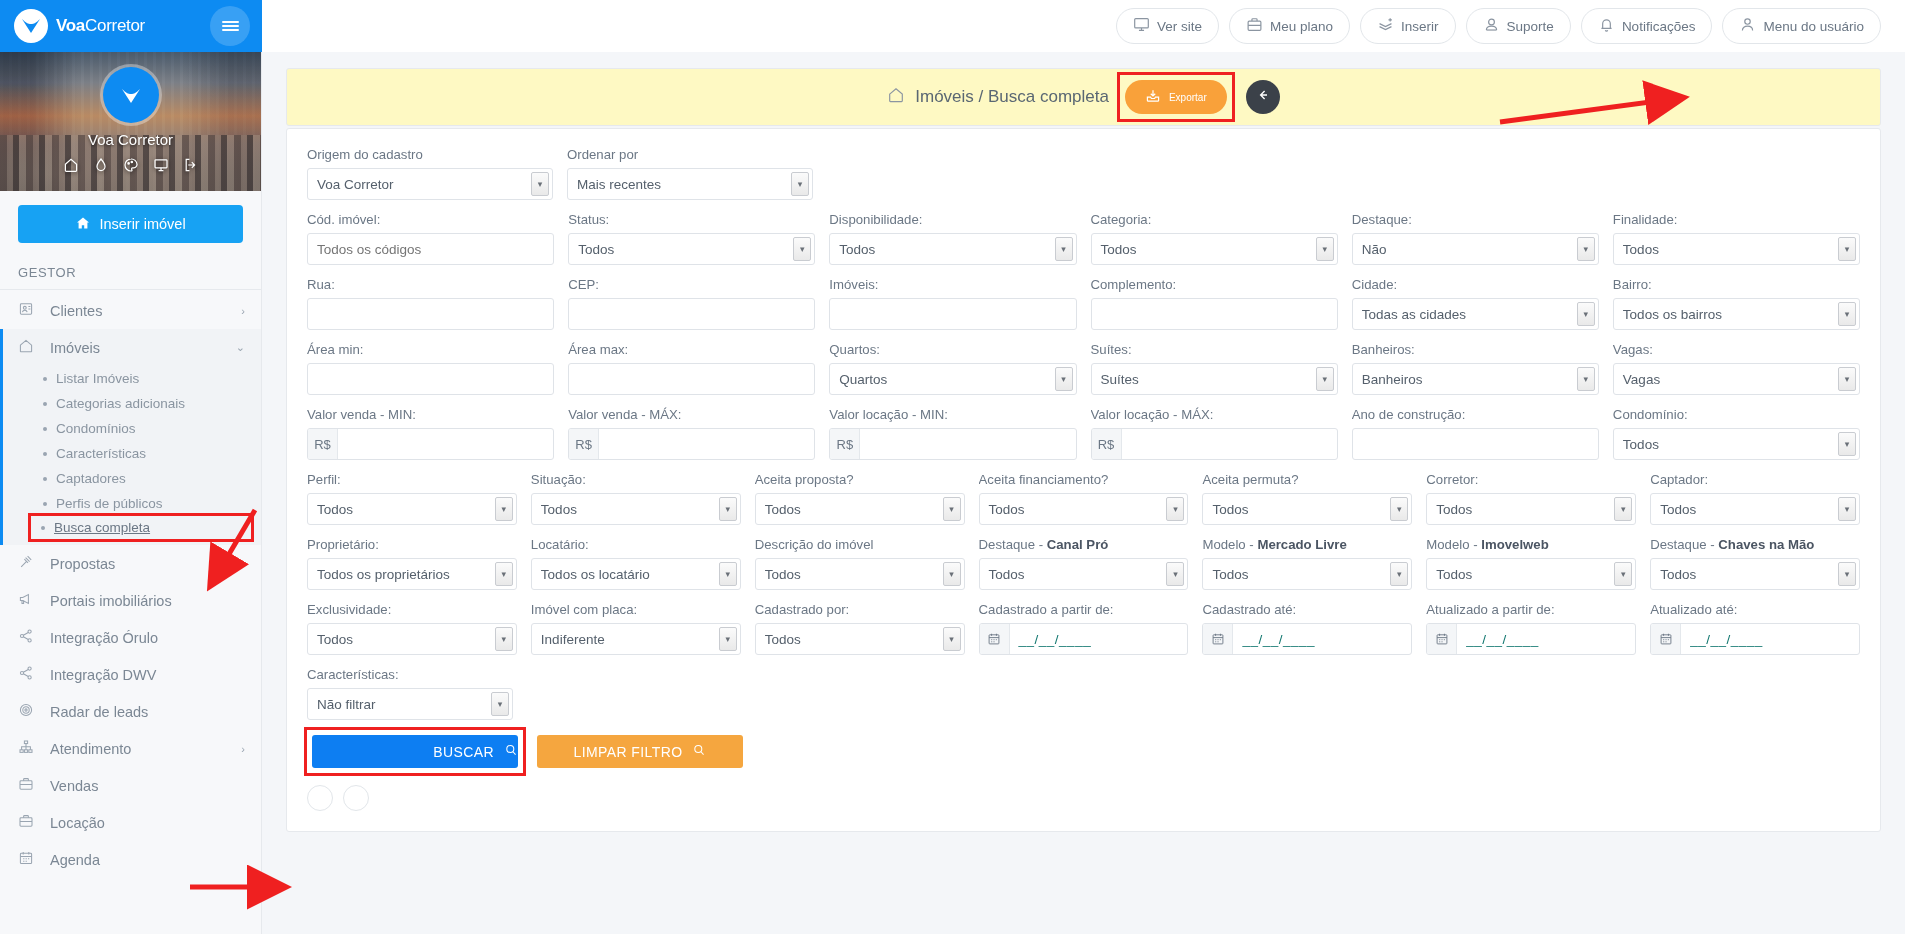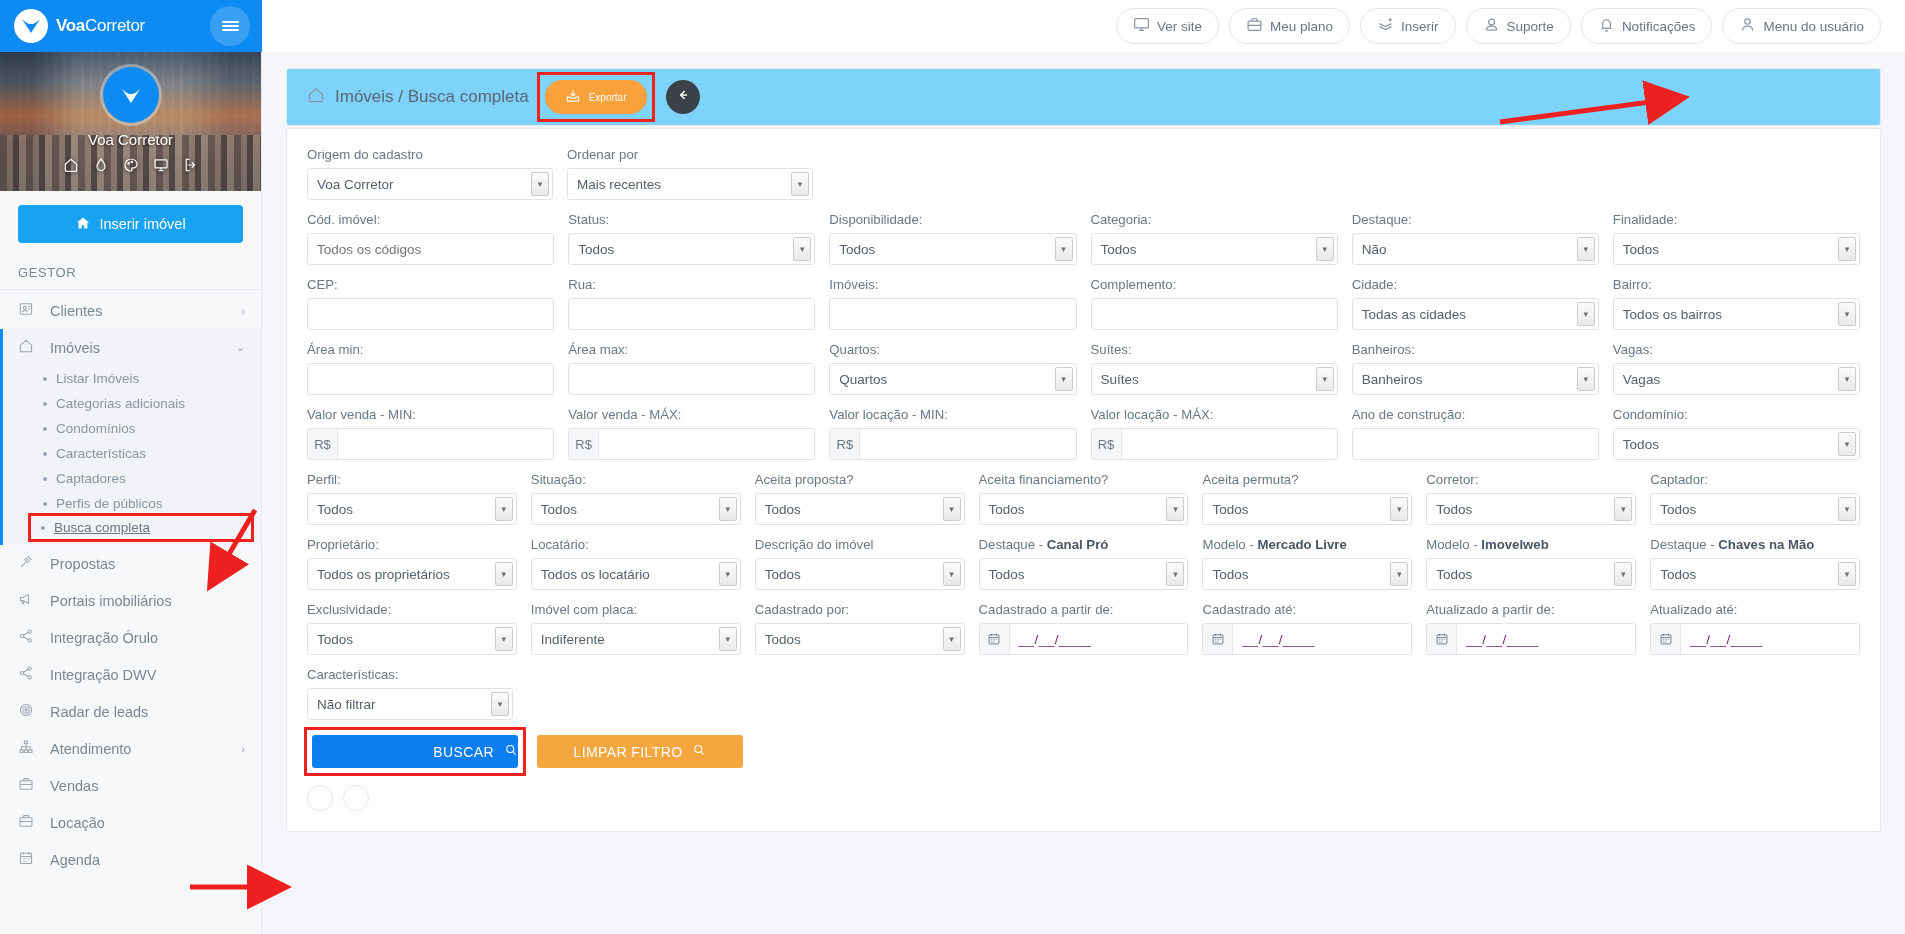--- a/index.html
+++ b/index.html
@@ -100,23 +100,23 @@
     padding: 5px 16px 5px 40px; cursor:pointer;
   }
   .submenu-item .dot { width: 4px; height: 4px; border-radius:50%; background:#9aa5b1; flex-shrink:0; }
   .submenu-item.active { color:#6b7785; text-decoration: underline; }
   .hl-box { outline: 3px solid #ef2020; outline-offset: 0px; }
   .sub-hl { position: relative; margin: 0 10px 0 28px; padding: 4px 6px 4px 10px; }
 
   
   .main { flex: 1; min-width: 0; padding: 16px 24px 0 24px; overflow: hidden; }
   .crumb-card {
-    background:#7dd3fc; border:1px solid #e6e9ed; border-radius:3px;
+    background:#fef9c3; border:1px solid #e6e9ed; border-radius:3px;
     height: 58px; display:flex; align-items:center; padding: 0 20px; gap: 11px;
-    justify-content: flex-start;
+    justify-content: center;
   }
   .crumb-left { display:flex; align-items:center; gap: 10px; font-size: 17px; color:#5a6773; }
   .crumb-right { display:flex; align-items:center; gap: 14px; }
   .export-wrap { padding: 5px; }
   .export-btn {
     background:#f9a13a; border:none; border-radius: 20px; height: 34px; padding: 0 20px;
     color:#fff; font-size: 10px; display:flex; align-items:center; gap: 8px; cursor:pointer;
     font-family: inherit;
   }
   .back-btn {
@@ -158,21 +158,21 @@
   .prefix {
     width: 30px; height: 100%; background:#f4f6f8; border-right:1px solid #e4e8ec;
     display:flex; align-items:center; justify-content:center; font-size:13px; color:#6b7785;
     margin-left:-9px; margin-right: 9px; flex-shrink:0;
   }
   .date-ctrl { padding-left: 0; }
   .date-icon {
     width: 30px; height: 100%; background:#f4f6f8; border-right:1px solid #e4e8ec;
     display:flex; align-items:center; justify-content:center; flex-shrink:0; color:#6b7785;
   }
-  .date-val { padding-left: 9px; color:#701a75; letter-spacing: .5px; font-size: 13.5px; }
+  .date-val { padding-left: 9px; color:#0f766e; letter-spacing: .5px; font-size: 13.5px; }
 
   .chars-row { display:flex; gap:14px; margin-bottom: 10px; }
   .chars-row .field { width: 206px; }
 
   .actions { display:flex; gap: 14px; align-items:center; margin-top: 4px; }
   .btn-wrap-hl { padding: 5px; }
   .btn-buscar, .btn-limpar {
     width: 206px; height: 33px; border:none; border-radius: 3px; color:#fff;
     font-size: 14px; letter-spacing:.4px; display:flex; align-items:center;
     justify-content:center; gap: 10px; cursor:pointer; font-family: inherit;
@@ -571,25 +571,25 @@
           <label>Finalidade:</label>
           <div class="ctrl selectbox">
             <span>Todos</span>
             <span class="arrow">▾</span>
           </div>
         </div>
       </div>
 
       <div class="row cols6">
         <div class="field">
+          <label>Rua:</label>
+          <input class="ctrl" style="">
+        </div>
+        <div class="field">
           <label>CEP:</label>
-          <input class="ctrl" style="">
-        </div>
-        <div class="field">
-          <label>Rua:</label>
           <input class="ctrl" style="">
         </div>
         <div class="field">
           <label>Imóveis:</label>
           <input class="ctrl" style="">
         </div>
         <div class="field">
           <label>Complemento:</label>
           <input class="ctrl" style="">
         </div>

